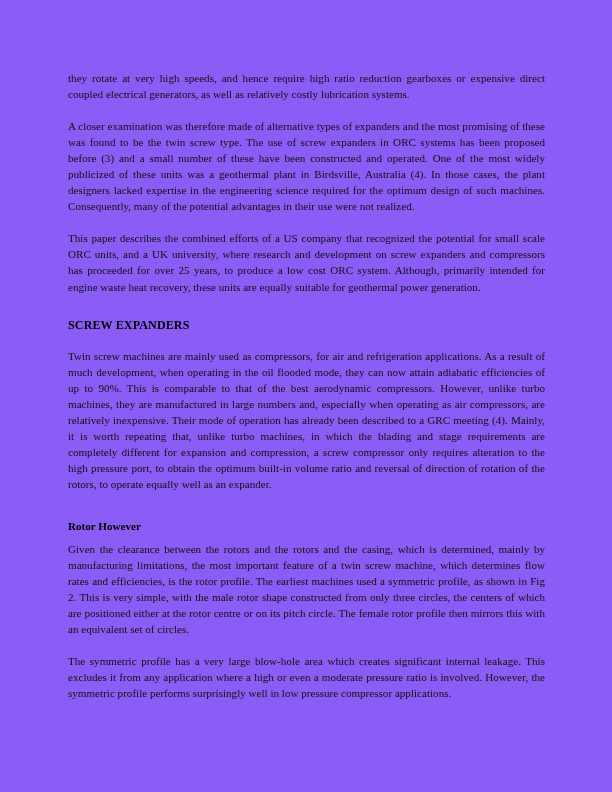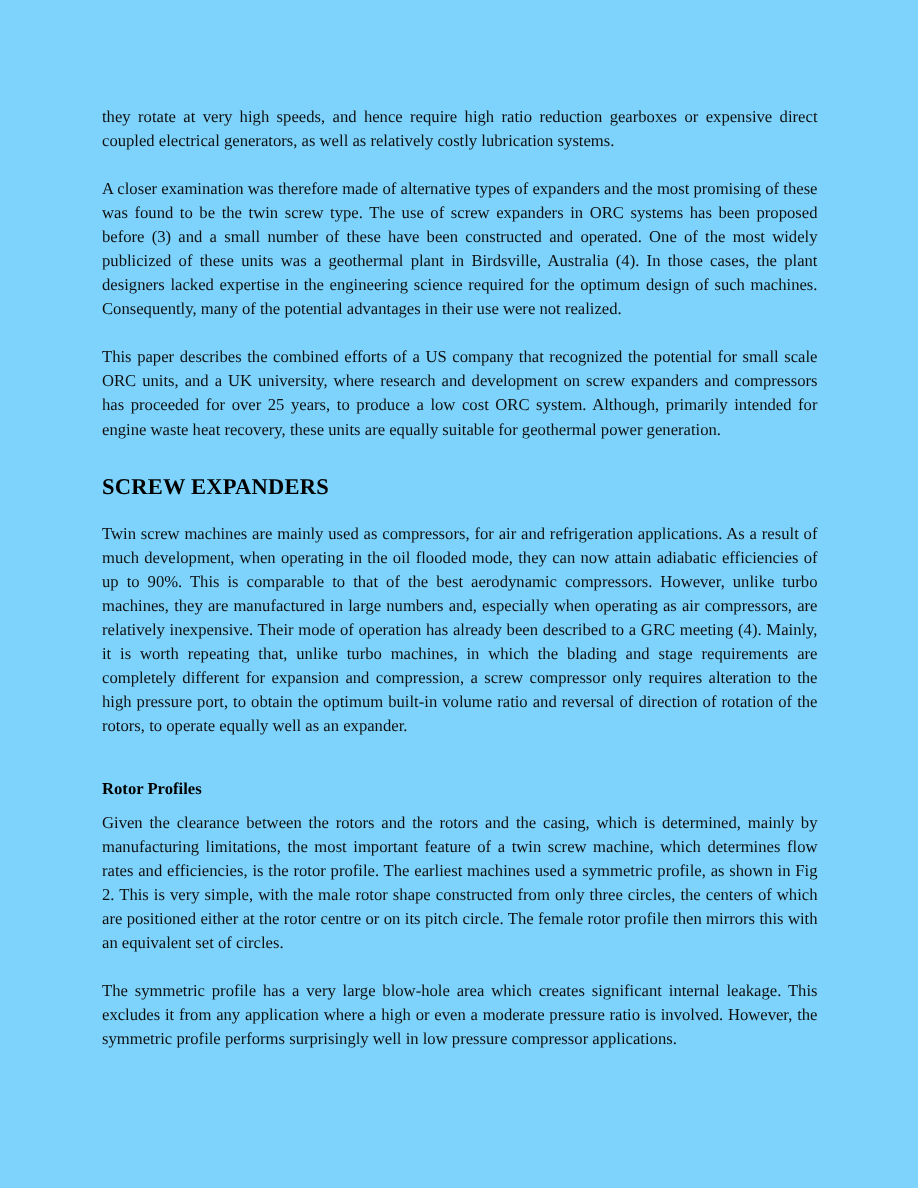--- a/index.html
+++ b/index.html
@@ -4,21 +4,21 @@
 <style>
   html, body {
     margin: 0;
     padding: 0;
     background: #ffffff;
   }
   .page {
     position: relative;
     width: 612px;
     height: 792px;
-    background: #7dd3fc;
+    background: #8b5cf6;
     overflow: hidden;
     font-family: "Liberation Serif", "DejaVu Serif", serif;
     color: #000000;
   }
   .content {
     position: absolute;
     left: 68px;
     top: 70px;
     width: 477px;
   }
@@ -29,21 +29,21 @@
     text-align: justify;
     text-justify: inter-word;
     color: #101010;
     hyphens: none;
   }
   p.para.tight {
     margin-bottom: 16px;
   }
   h2.section-heading {
     margin: 0 0 15px 0;
-    font-size: 15px;
+    font-size: 12px;
     line-height: 16px;
     font-weight: bold;
     text-align: left;
     letter-spacing: 0.15px;
     color: #000000;
   }
   h3.sub-heading {
     margin: 0 0 7px 0;
     font-size: 11.1px;
     line-height: 15px;
@@ -71,20 +71,20 @@
     <p class="para">This paper describes the combined efforts of a US company that recognized the potential for small scale ORC units, and a UK university, where research and development on screw expanders and compressors has proceeded for over 25 years, to produce a low cost ORC system. Although, primarily intended for engine waste heat recovery, these units are equally suitable for geothermal power generation.</p>
 
     <div class="gap-before-section"></div>
 
     <h2 class="section-heading">SCREW EXPANDERS</h2>
 
     <p class="para">Twin screw machines are mainly used as compressors, for air and refrigeration applications. As a result of much development, when operating in the oil flooded mode, they can now attain adiabatic efficiencies of up to 90%. This is comparable to that of the best aerodynamic compressors. However, unlike turbo machines, they are manufactured in large numbers and, especially when operating as air compressors, are relatively inexpensive. Their mode of operation has already been described to a GRC meeting (4). Mainly, it is worth repeating that, unlike turbo machines, in which the blading and stage requirements are completely different for expansion and compression, a screw compressor only requires alteration to the high pressure port, to obtain the optimum built-in volume ratio and reversal of direction of rotation of the rotors, to operate equally well as an expander.</p>
 
     <div class="gap-before-sub"></div>
 
-    <h3 class="sub-heading">Rotor Profiles</h3>
+    <h3 class="sub-heading">Rotor However</h3>
 
     <p class="para">Given the clearance between the rotors and the rotors and the casing, which is determined, mainly by manufacturing limitations, the most important feature of a twin screw machine, which determines flow rates and efficiencies, is the rotor profile. The earliest machines used a symmetric profile, as shown in Fig 2. This is very simple, with the male rotor shape constructed from only three circles, the centers of which are positioned either at the rotor centre or on its pitch circle. The female rotor profile then mirrors this with an equivalent set of circles.</p>
 
     <p class="para tight">The symmetric profile has a very large blow-hole area which creates significant internal leakage. This excludes it from any application where a high or even a moderate pressure ratio is involved. However, the symmetric profile performs surprisingly well in low pressure compressor applications.</p>
 
   </div>
 </div>
 
 </body></html>

